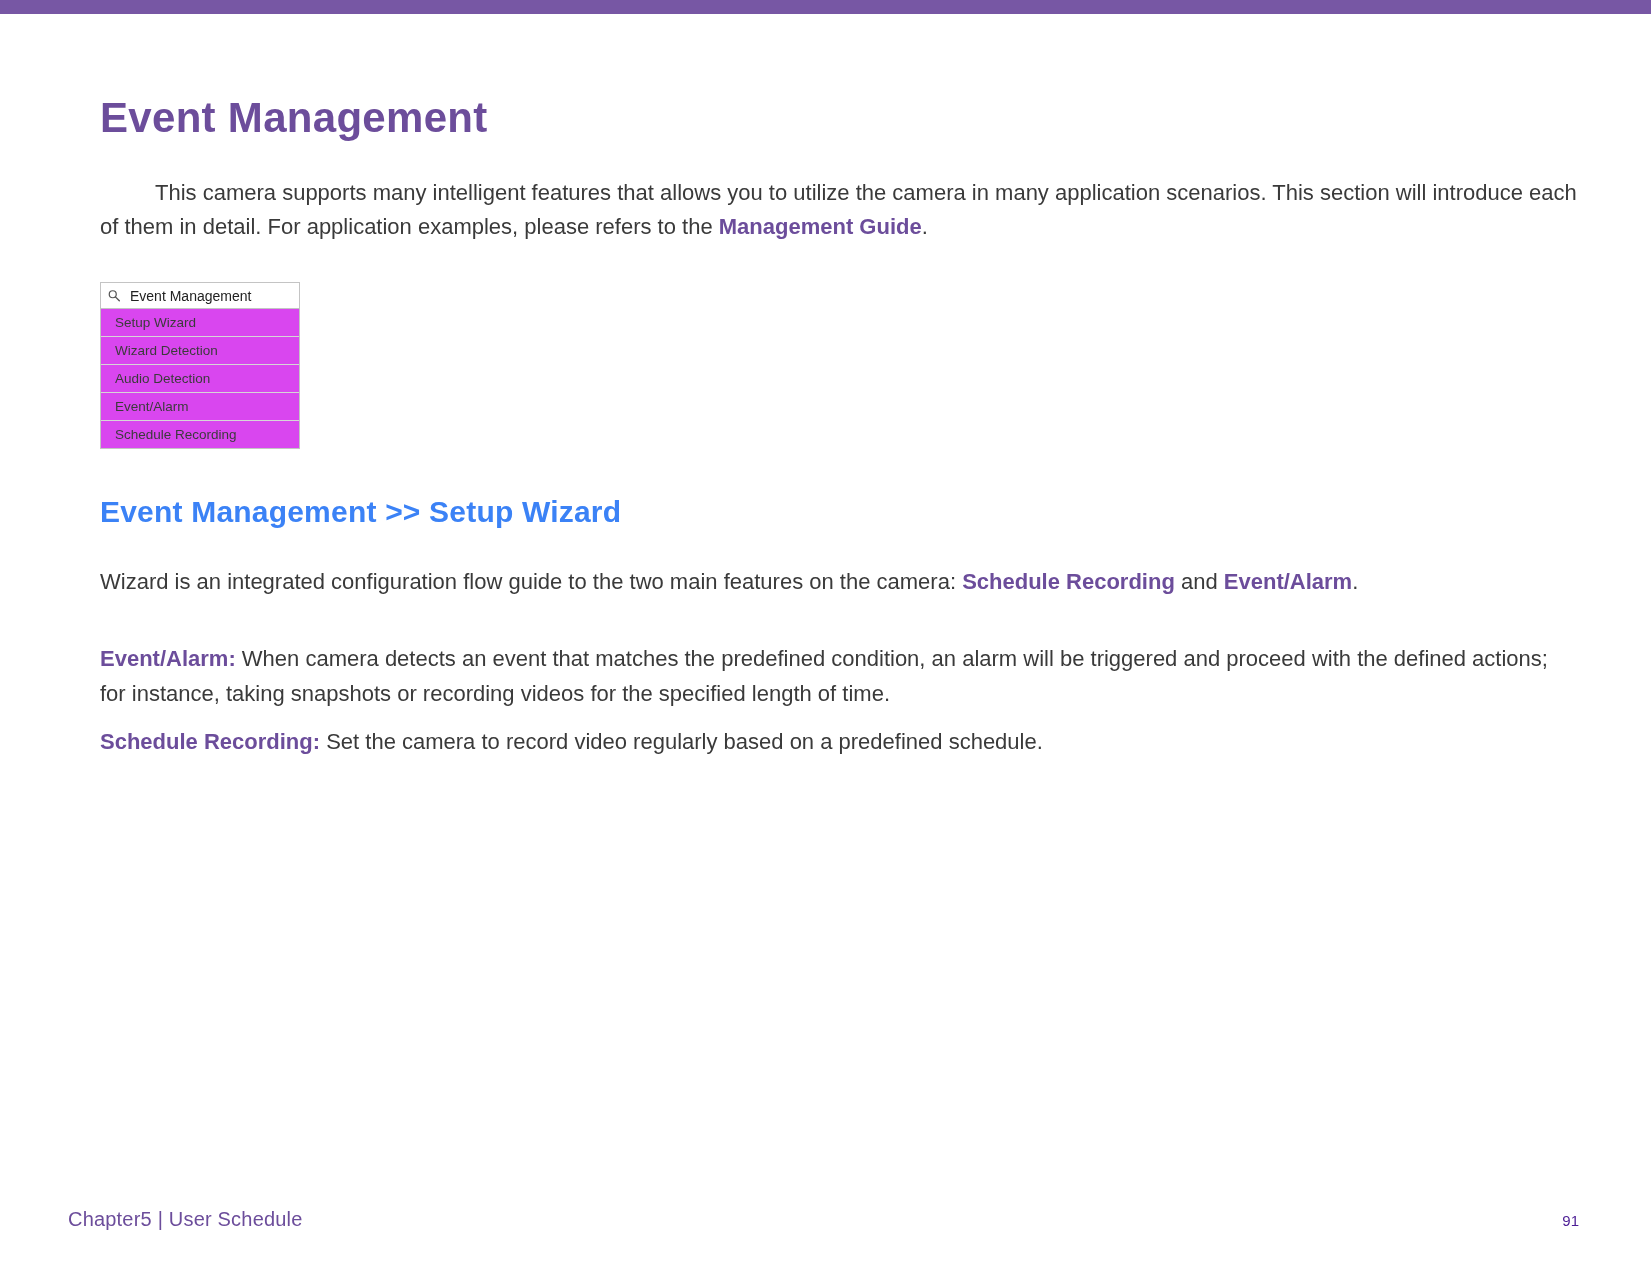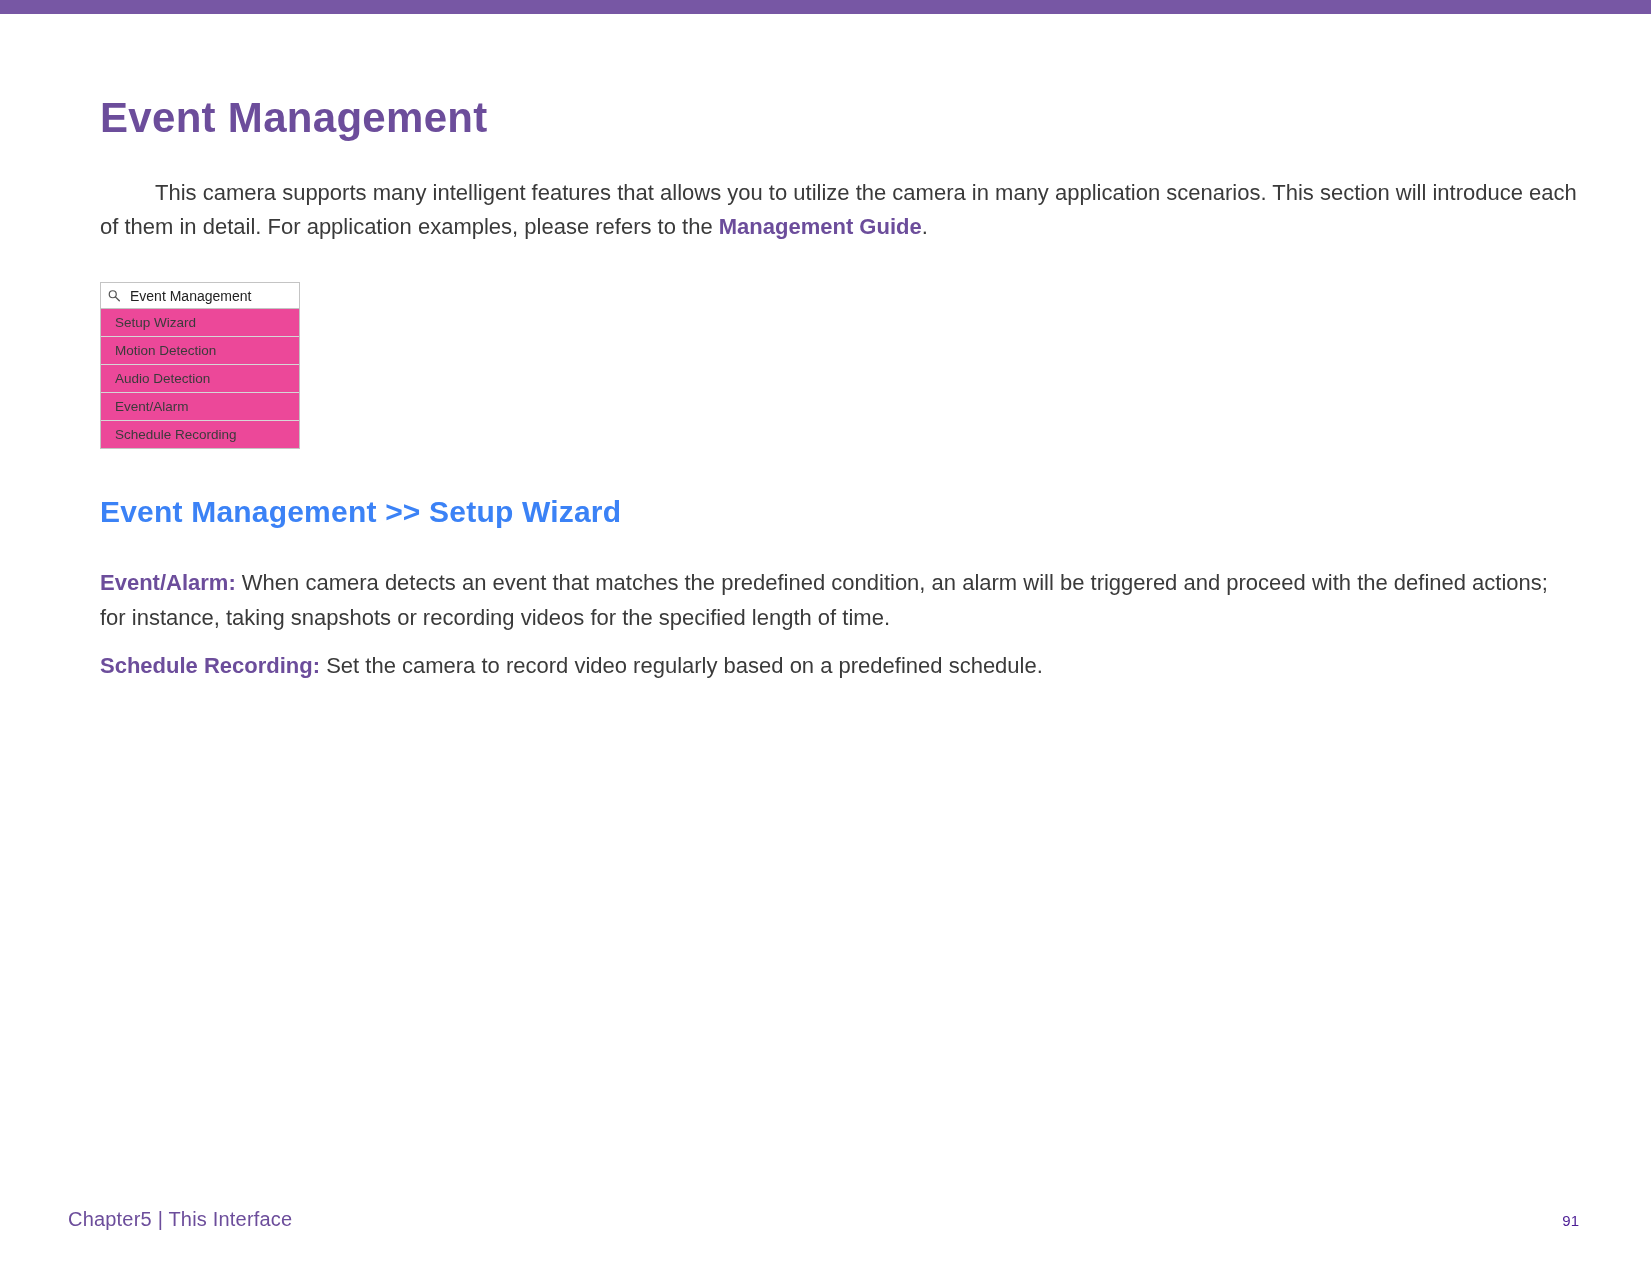--- a/index.html
+++ b/index.html
@@ -61,21 +61,21 @@
   .panel-header .icn {
     width: 15px;
     height: 14px;
     display: inline-block;
   }
   .panel-row {
     padding: 6px 6px 6px 14px;
     font-size: 13.5px;
     color: #3b3b3b;
     border-bottom: 1px solid #d6d6d6;
-    background: #ec4899;
+    background: #d946ef;
   }
   .panel-row:last-child { border-bottom: none; }
 
   h2.section-title {
     color: #3b82f6;
     font-size: 30px;
     font-weight: 600;
     letter-spacing: 0.2px;
     margin-bottom: 36px;
   }
@@ -137,35 +137,38 @@
     <div class="panel-header">
       <span class="icn">
         <svg viewBox="0 0 16 16" width="15" height="14">
           <circle cx="6" cy="6" r="4" fill="none" stroke="#555" stroke-width="1.4"></circle>
           <line x1="9" y1="9" x2="13.5" y2="13.5" stroke="#555" stroke-width="1.6" stroke-linecap="round"></line>
         </svg>
       </span>
       <span>Event Management</span>
     </div>
     <div class="panel-row">Setup Wizard</div>
-    <div class="panel-row">Motion Detection</div>
+    <div class="panel-row">Wizard Detection</div>
     <div class="panel-row">Audio Detection</div>
     <div class="panel-row">Event/Alarm</div>
     <div class="panel-row">Schedule Recording</div>
   </div>
 
   <h2 class="section-title">Event Management &gt;&gt; Setup Wizard</h2>
 
+  <p class="body-p">
+    <span>Wizard is an integrated configuration flow guide to the two main features on the camera:  </span><span class="accent">Schedule Recording</span><span> and </span><span class="accent">Event/Alarm</span><span>.</span>
+  </p>
 
   <p class="def-block">
     <span class="term">Event/Alarm:</span><span> When camera detects an event that matches the predefined condition, an alarm will be triggered and proceed with the defined actions; for instance, taking snapshots or recording videos for the specified length of time.</span>
   </p>
 
   <p class="def-block">
     <span class="term">Schedule Recording:</span><span> Set the camera to record video regularly based on a predefined schedule.</span>
   </p>
 
 </div>
 
 <div class="footer">
-  <span class="chapter">Chapter5  |  This Interface</span>
+  <span class="chapter">Chapter5  |  User Schedule</span>
   <span class="pnum">91</span>
 </div>
 
 </body></html>

